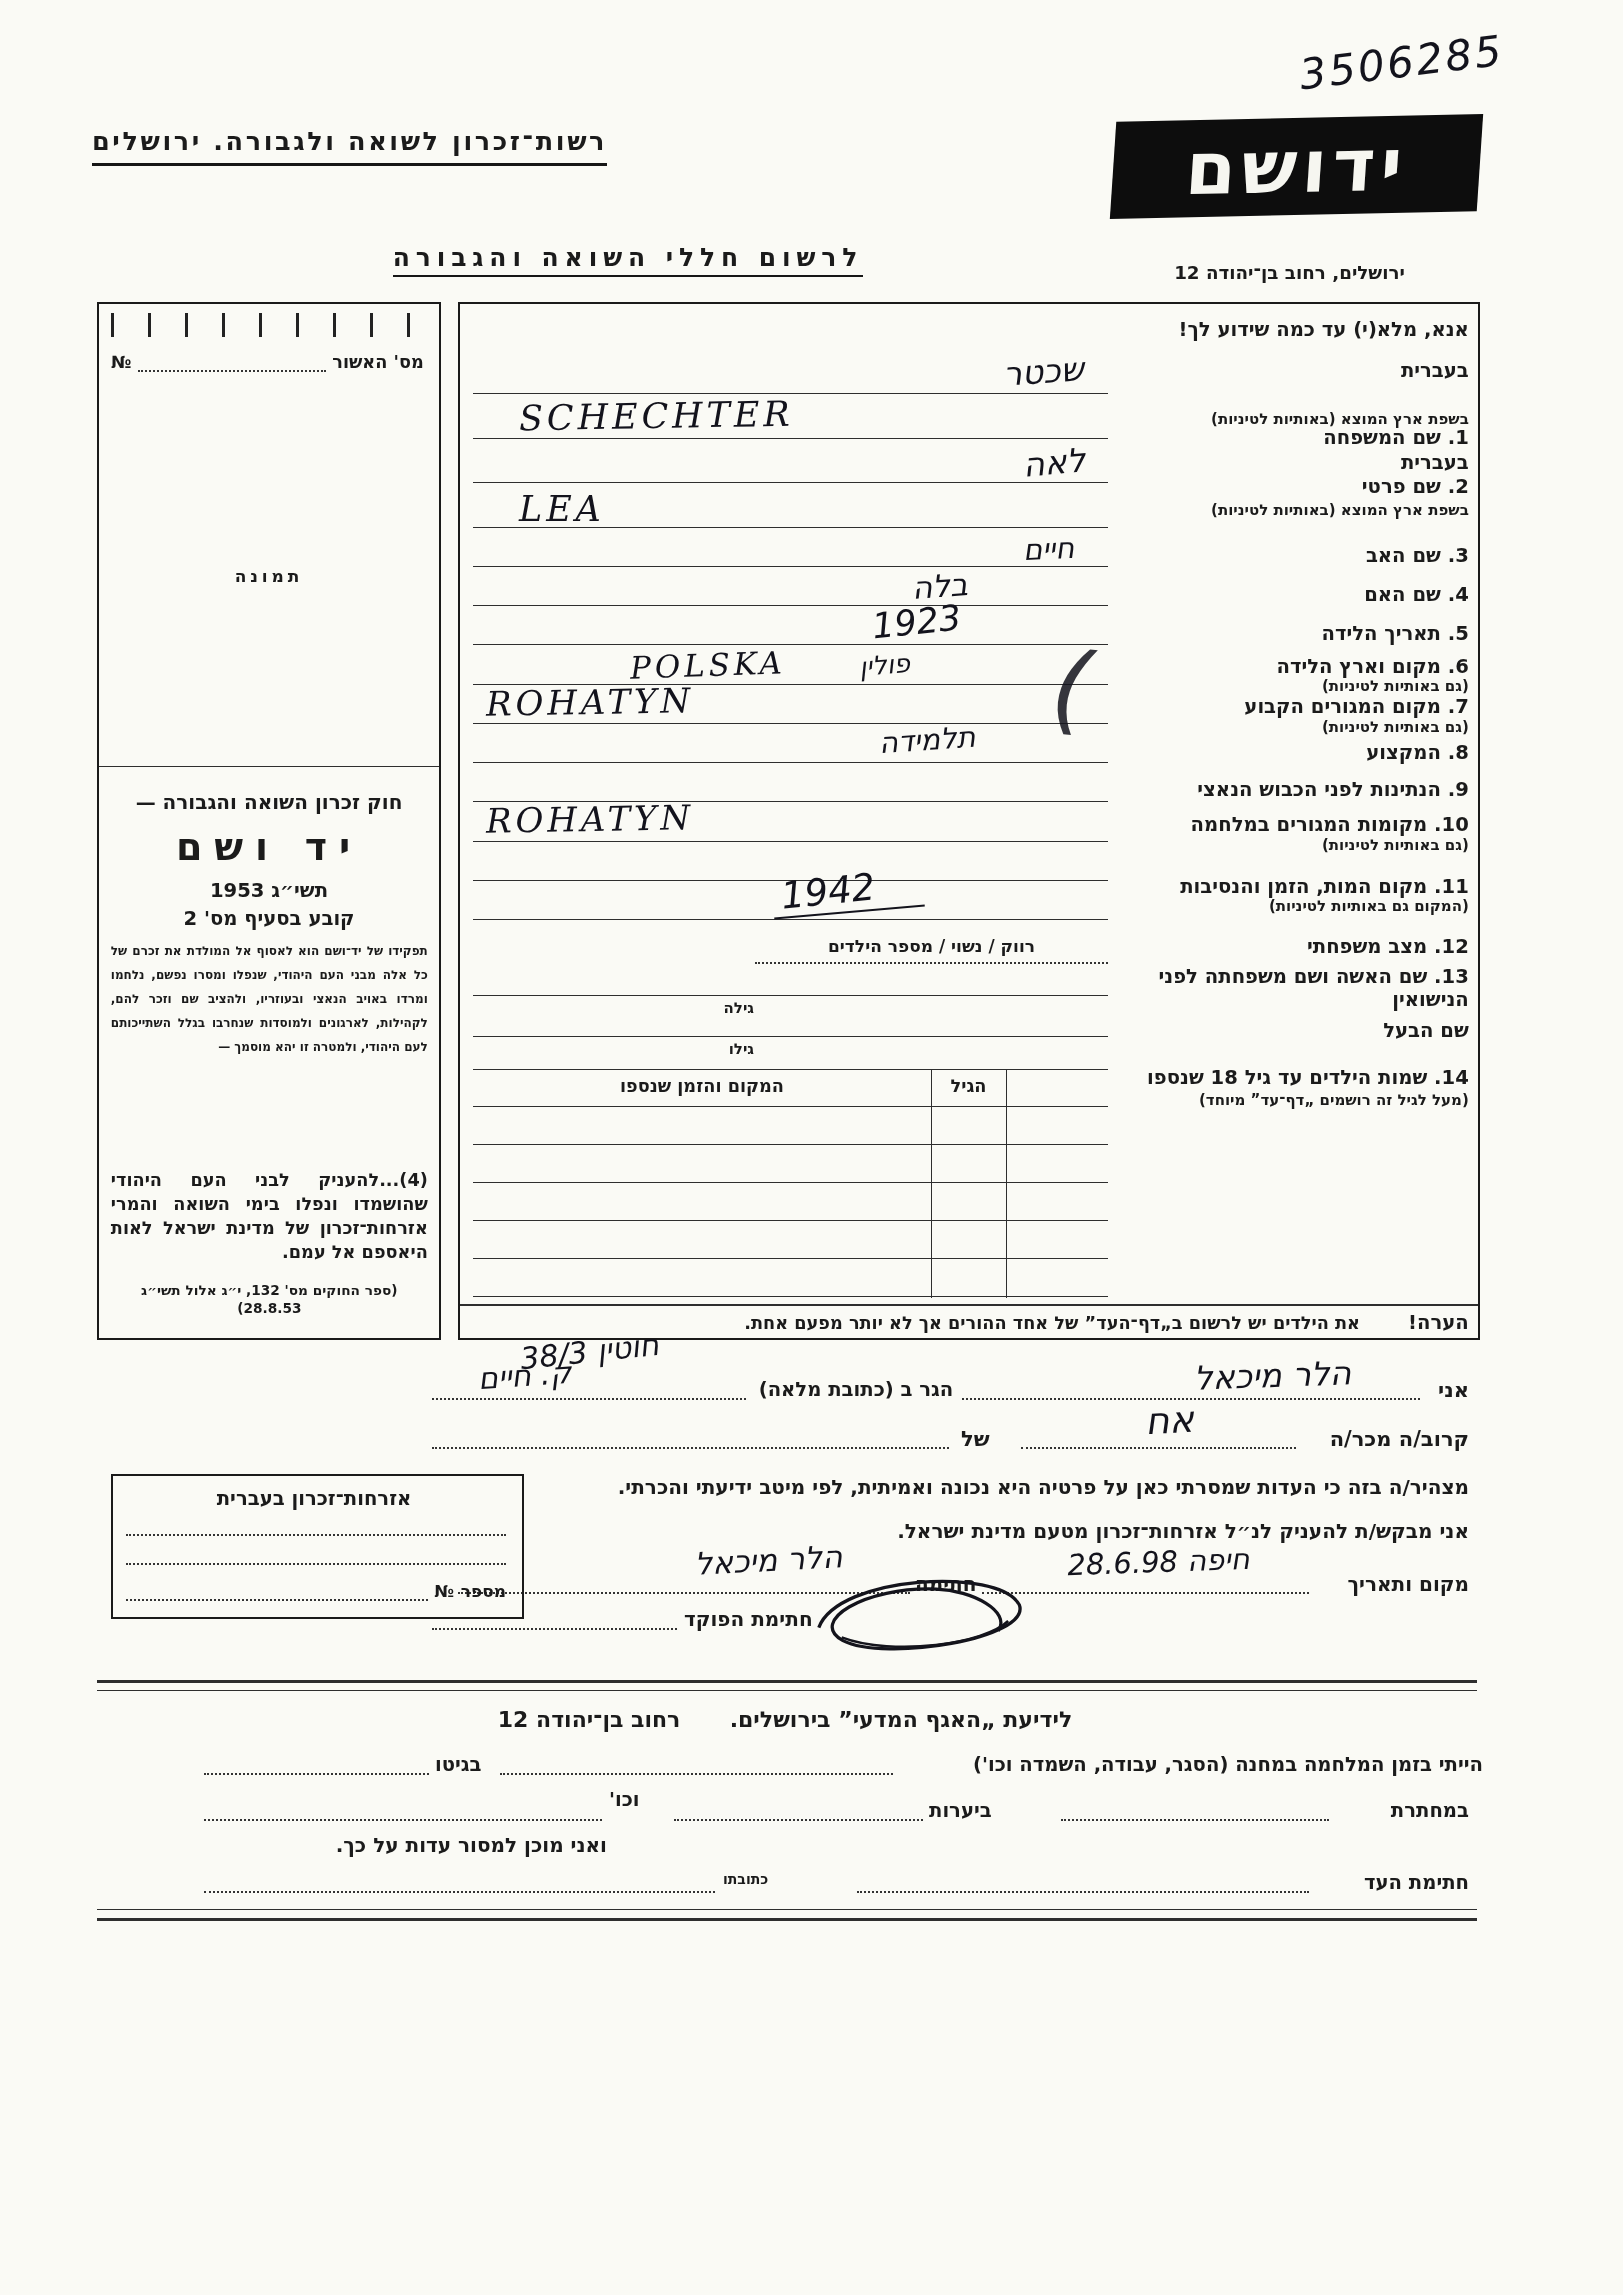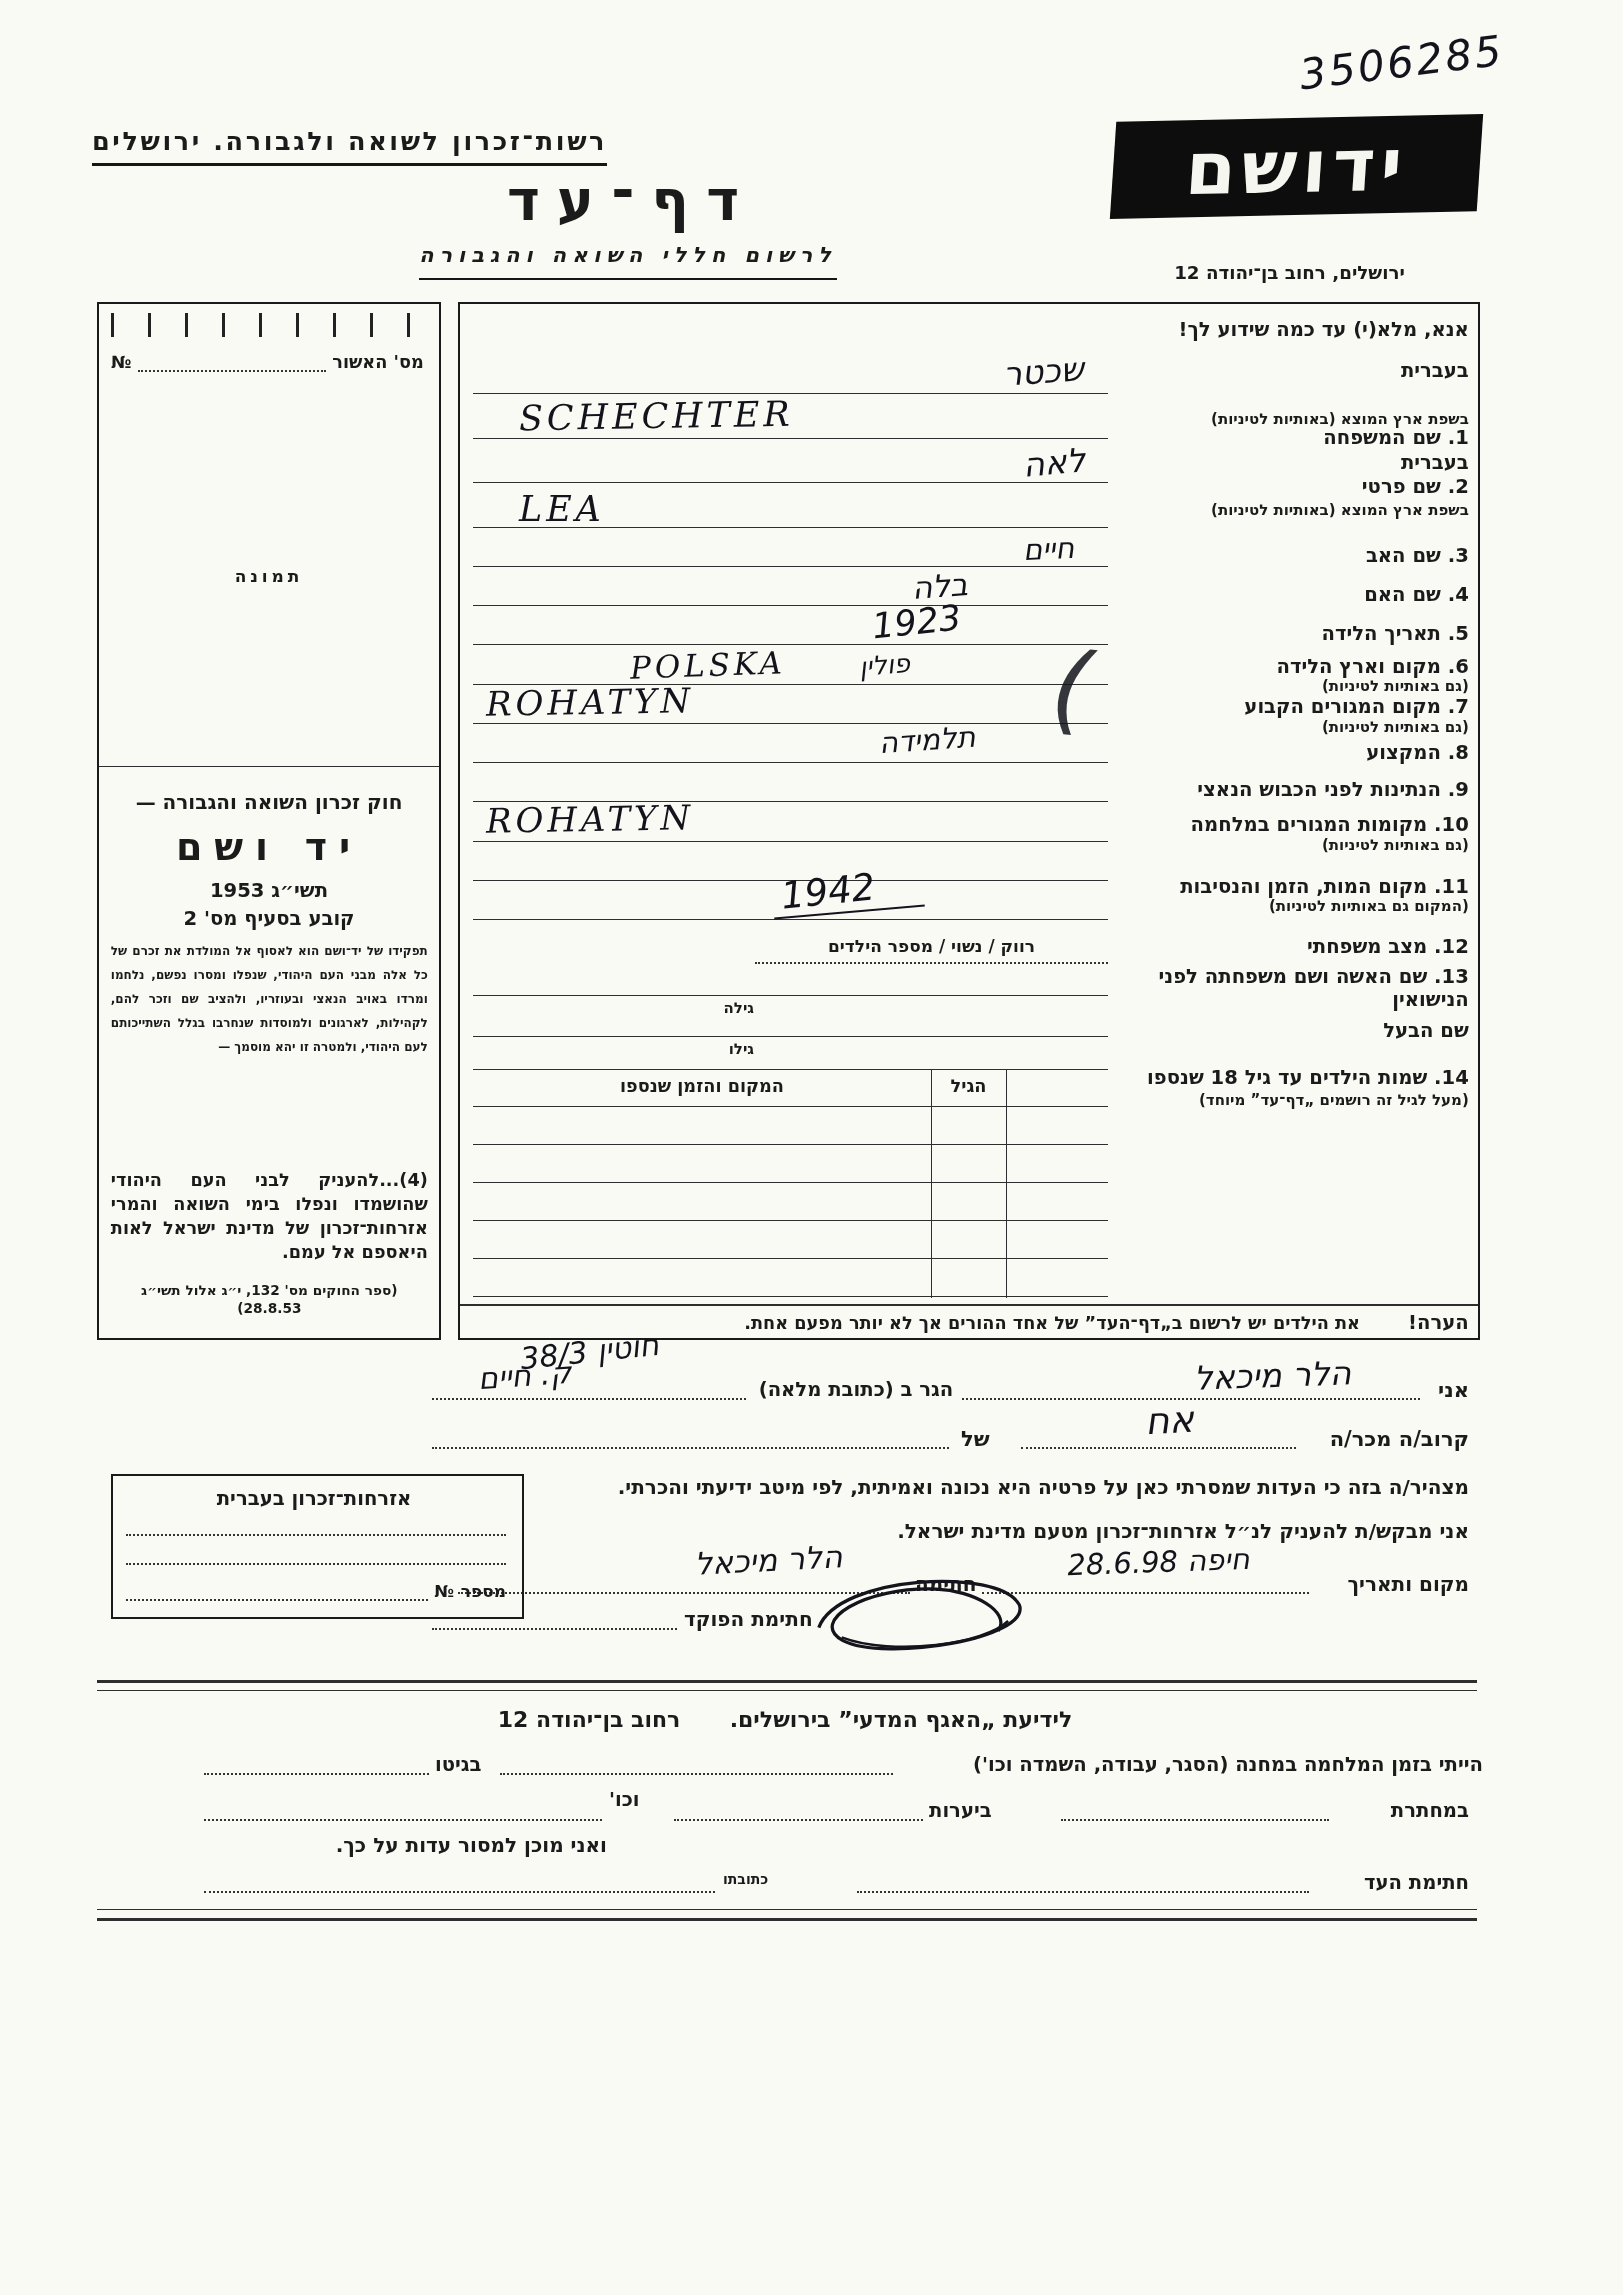--- a/index.html
+++ b/index.html
@@ -28,26 +28,23 @@
 
   <div class="abs" style="left:92px;top:126px;">
     <span class="b" style="display:inline-block;font-size:25.5px;letter-spacing:2.6px;border-bottom:3.3px solid #161616;padding-bottom:6.5px;">רשות־זכרון לשואה ולגבורה. ירושלים</span>
   </div>
 
   <div class="abs" style="left:1113px;top:118px;width:367px;height:97px;background:#0d0d0d;color:#f6f6f0;
               display:flex;align-items:center;justify-content:center;transform:rotate(-1.2deg) skewX(-5deg);">
     <span class="b" style="font-size:73px;letter-spacing:5.2px;">ידושם</span>
   </div>
 
-  <div class="abs ctr" style="left:435px;top:168px;width:393px;">
-    <span class="b" style="font-size:56px;letter-spacing:17px;">דף־עד</span>
-  </div>
 
   <div class="abs ctr" style="left:314px;top:243px;width:628px;">
-    <span class="b" style="display:inline-block;font-size:21px;letter-spacing:5.9px;border-bottom:2.6px solid #161616;padding-bottom:11px;font-style:italic;">לרשום חללי השואה והגבורה</span>
+    <span class="b" style="display:inline-block;font-size:25px;letter-spacing:5.9px;border-bottom:2.6px solid #161616;padding-bottom:3px;">לרשום חללי השואה והגבורה</span>
   </div>
 
   <div class="abs ctr b" style="left:1106px;top:262px;width:367px;font-size:18.3px;">ירושלים, רחוב בן־יהודה 12</div>
 
   <div class="abs box" style="left:97px;top:302px;width:340px;height:1034px;">
 
     <div class="abs ticks" style="left:11.8px;top:9.2px;width:313px;height:23.6px;"></div>
 
     <div class="abs" style="left:11.8px;top:48px;width:313px;display:flex;align-items:flex-end;gap:6.5px;">
       <span class="b" style="font-size:17.7px;">מס' האשור</span>

